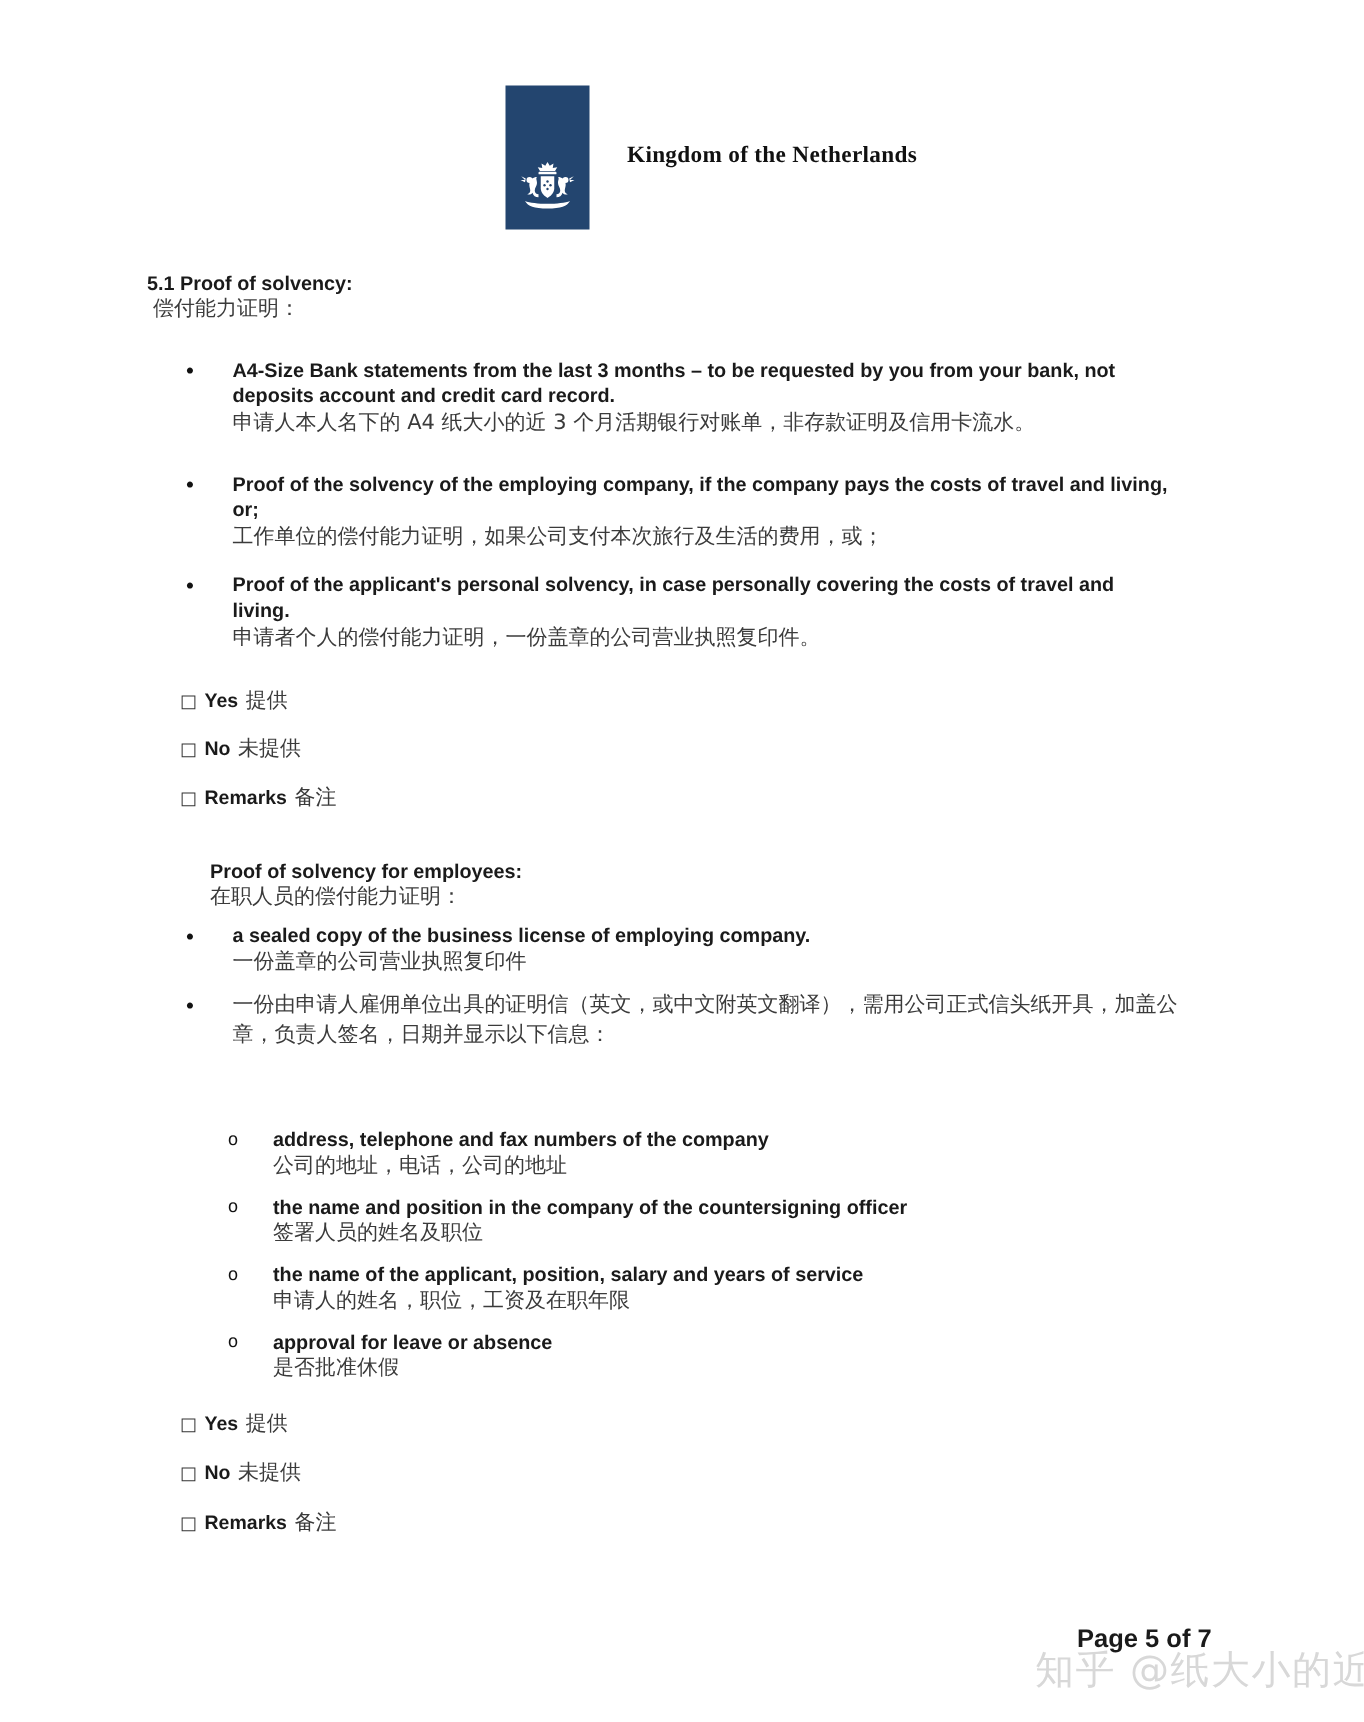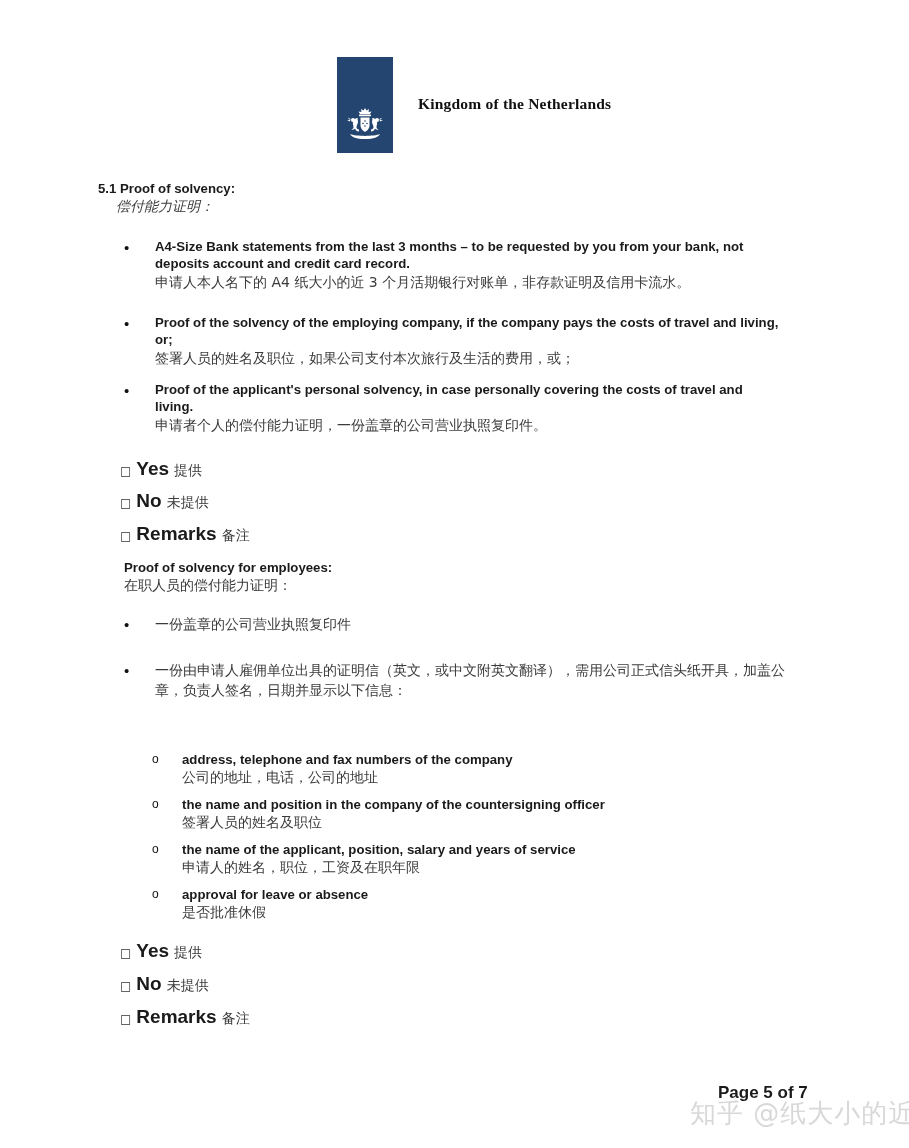--- a/index.html
+++ b/index.html
@@ -65,21 +65,21 @@
     line-height: 1.42;
     color: #3b3b3b;
     font-family: "DejaVu Sans", "Liberation Sans", sans-serif;
   }
 
   .sec-head {
     position: absolute;
     left: 98px;
   }
   .sec-head .en { font-weight: 600; }
-  .sec-head .zh { margin-left: 18px; font-style: italic; }
+  .sec-head .zh { margin-left: 4px; }
 
   .sub-head {
     position: absolute;
     left: 124px;
   }
   .sub-head .en { font-weight: 600; }
 
   
   .bullet {
     position: absolute;
@@ -114,21 +114,21 @@
     white-space: nowrap;
   }
   .checkrow .box {
     font-size: 12px;
     line-height: 1;
     color: #333333;
     margin-right: 5px;
     font-family: "DejaVu Sans", sans-serif;
   }
   .checkrow .lbl-en {
-    font-size: 19px;
+    font-size: 13px;
     font-weight: 600;
     color: #1a1a1a;
     margin-right: 5px;
   }
   .checkrow .lbl-zh {
     font-size: 14px;
     color: #3b3b3b;
     font-family: "DejaVu Sans", "Liberation Sans", sans-serif;
   }
 
@@ -199,21 +199,21 @@
     <span class="body">
       <span class="en" style="display:block;">A4-Size Bank statements from the last 3 months – to be requested by you from your bank, not deposits account and credit card record.</span>
       <span class="zh" style="display:block;">申请人本人名下的 A4 纸大小的近 3 个月活期银行对账单，非存款证明及信用卡流水。</span>
     </span>
   </div>
 
   <div class="bullet lvl1" style="left:124px; top:314px; width:660px;">
     <span class="marker">•</span>
     <span class="body">
       <span class="en" style="display:block;">Proof of the solvency of the employing company, if the company pays the costs of travel and living, or;</span>
-      <span class="zh" style="display:block;">签署人员的姓名及职位，如果公司支付本次旅行及生活的费用，或；</span>
+      <span class="zh" style="display:block;">工作单位的偿付能力证明，如果公司支付本次旅行及生活的费用，或；</span>
     </span>
   </div>
 
   <div class="bullet lvl1" style="left:124px; top:381px; width:660px;">
     <span class="marker">•</span>
     <span class="body">
       <span class="en" style="display:block;">Proof of the applicant's personal solvency, in case personally covering the costs of travel and living.</span>
       <span class="zh" style="display:block;">申请者个人的偿付能力证明，一份盖章的公司营业执照复印件。</span>
     </span>
   </div>
@@ -229,28 +229,29 @@
     <span class="lbl-en">No</span>
     <span class="lbl-zh">未提供</span>
   </div>
 
   <div class="checkrow" style="top:523px;">
     <span class="box">□</span>
     <span class="lbl-en">Remarks</span>
     <span class="lbl-zh">备注</span>
   </div>
 
-  <div class="sub-head" style="top:559px;">
+  <div class="sub-head" style="top:572px;margin-left:16px;">
     <div class="en">Proof of solvency for employees:</div>
     <div class="zh">在职人员的偿付能力证明：</div>
   </div>
 
   <div class="bullet lvl1" style="left:124px; top:615px; width:660px;">
     <span class="marker">•</span>
     <span class="body">
+      <span class="en" style="display:block;">a sealed copy of the business license of employing company.</span>
       <span class="zh" style="display:block;">一份盖章的公司营业执照复印件</span>
     </span>
   </div>
 
   <div class="bullet lvl1" style="left:124px; top:661px; width:675px;">
     <span class="marker">•</span>
     <span class="body">
       <span class="zh" style="display:block;">一份由申请人雇佣单位出具的证明信（英文，或中文附英文翻译），需用公司正式信头纸开具，加盖公章，负责人签名，日期并显示以下信息：</span>
     </span>
   </div>

